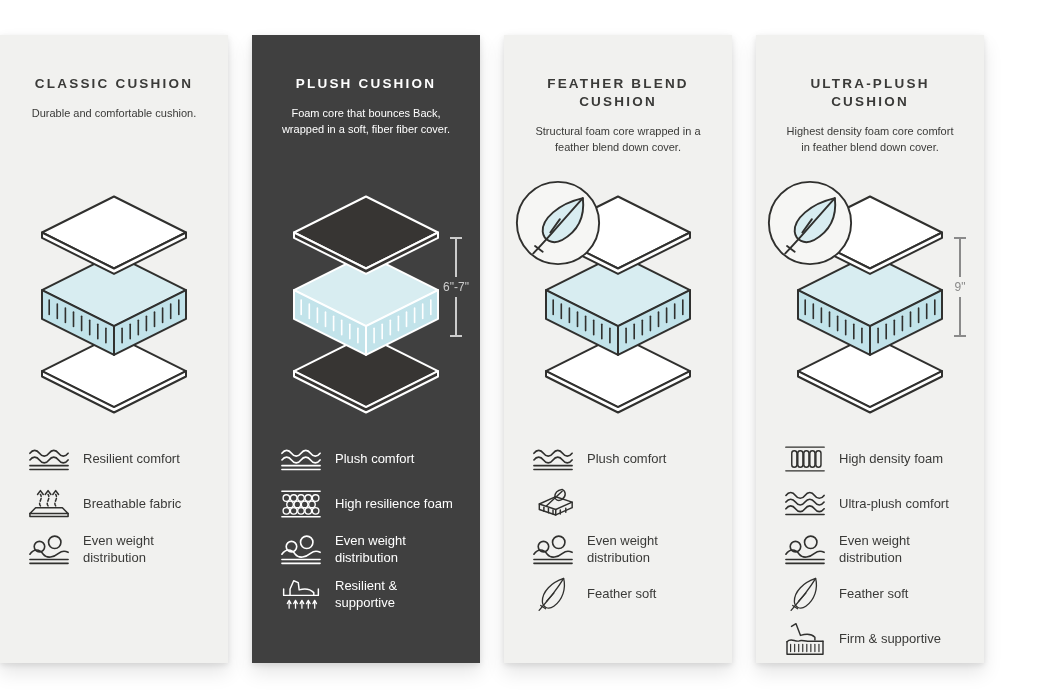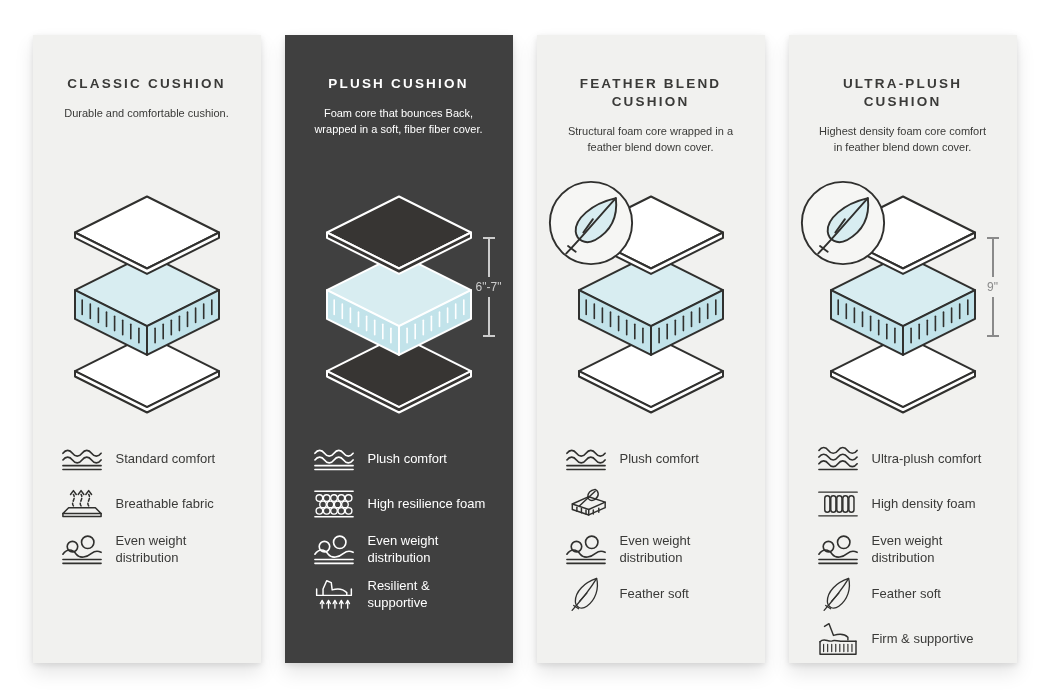--- a/index.html
+++ b/index.html
@@ -1,17 +1,17 @@
 <!DOCTYPE html>
 <html><head>
 <meta charset="utf-8">
 <style>
   html,body{margin:0;padding:0;background:#ffffff;width:1049px;height:700px;overflow:hidden;}
   body{font-family:"Liberation Sans","DejaVu Sans",sans-serif;-webkit-font-smoothing:antialiased;}
-  .board{display:flex;justify-content:center;gap:24px;padding:35px 0 0 0;}
+  .board{display:flex;justify-content:flex-start;gap:24px;padding:35px 0 0 0;}
   .card{
     position:relative;width:228px;height:628px;background:#f1f1ef;color:#3a3a38;
     box-shadow:0 10px 18px rgba(0,0,0,0.10),0 2px 6px rgba(0,0,0,0.10);
     --ink:#30302e;--slab:#ffffff;--foam-top:#d8edf1;--foam-side:#c2e3ea;
     --badge-bg:#f6f6f4;--dim:#8a8a8a;
   }
   .card.dark{
     background:#404040;color:#ffffff;
     --ink:#ffffff;--slab:#373533;--badge-bg:#373533;--dim:#cccccc;
   }
@@ -237,21 +237,21 @@
     <div class="illo">
       <svg class="mattress">
           <use href="#sym-mattress"></use>
         </svg>
     </div>
     <ul class="features">
       <li class="feature">
         <svg class="ficon">
             <use href="#sym-wave2"></use>
           </svg>
-        <span class="feature-label">Standard comfort</span>
+        <span class="feature-label">Resilient comfort</span>
       </li>
       <li class="feature">
         <svg class="ficon">
             <use href="#sym-breathable"></use>
           </svg>
         <span class="feature-label">Breathable fabric</span>
       </li>
       <li class="feature">
         <svg class="ficon">
             <use href="#sym-evenweight"></use>
@@ -362,29 +362,29 @@
         <div class="dim-cap"></div>
         <div class="dim-line"></div>
         <div class="dim-label">9"</div>
         <div class="dim-line"></div>
         <div class="dim-cap"></div>
       </div>
     </div>
     <ul class="features">
       <li class="feature">
         <svg class="ficon">
+            <use href="#sym-densityfoam"></use>
+          </svg>
+        <span class="feature-label">High density foam</span>
+      </li>
+      <li class="feature">
+        <svg class="ficon">
             <use href="#sym-wave3"></use>
           </svg>
         <span class="feature-label">Ultra-plush comfort</span>
-      </li>
-      <li class="feature">
-        <svg class="ficon">
-            <use href="#sym-densityfoam"></use>
-          </svg>
-        <span class="feature-label">High density foam</span>
       </li>
       <li class="feature">
         <svg class="ficon">
             <use href="#sym-evenweight"></use>
           </svg>
         <span class="feature-label">Even weight distribution</span>
       </li>
       <li class="feature">
         <svg class="ficon">
             <use href="#sym-feather"></use>

